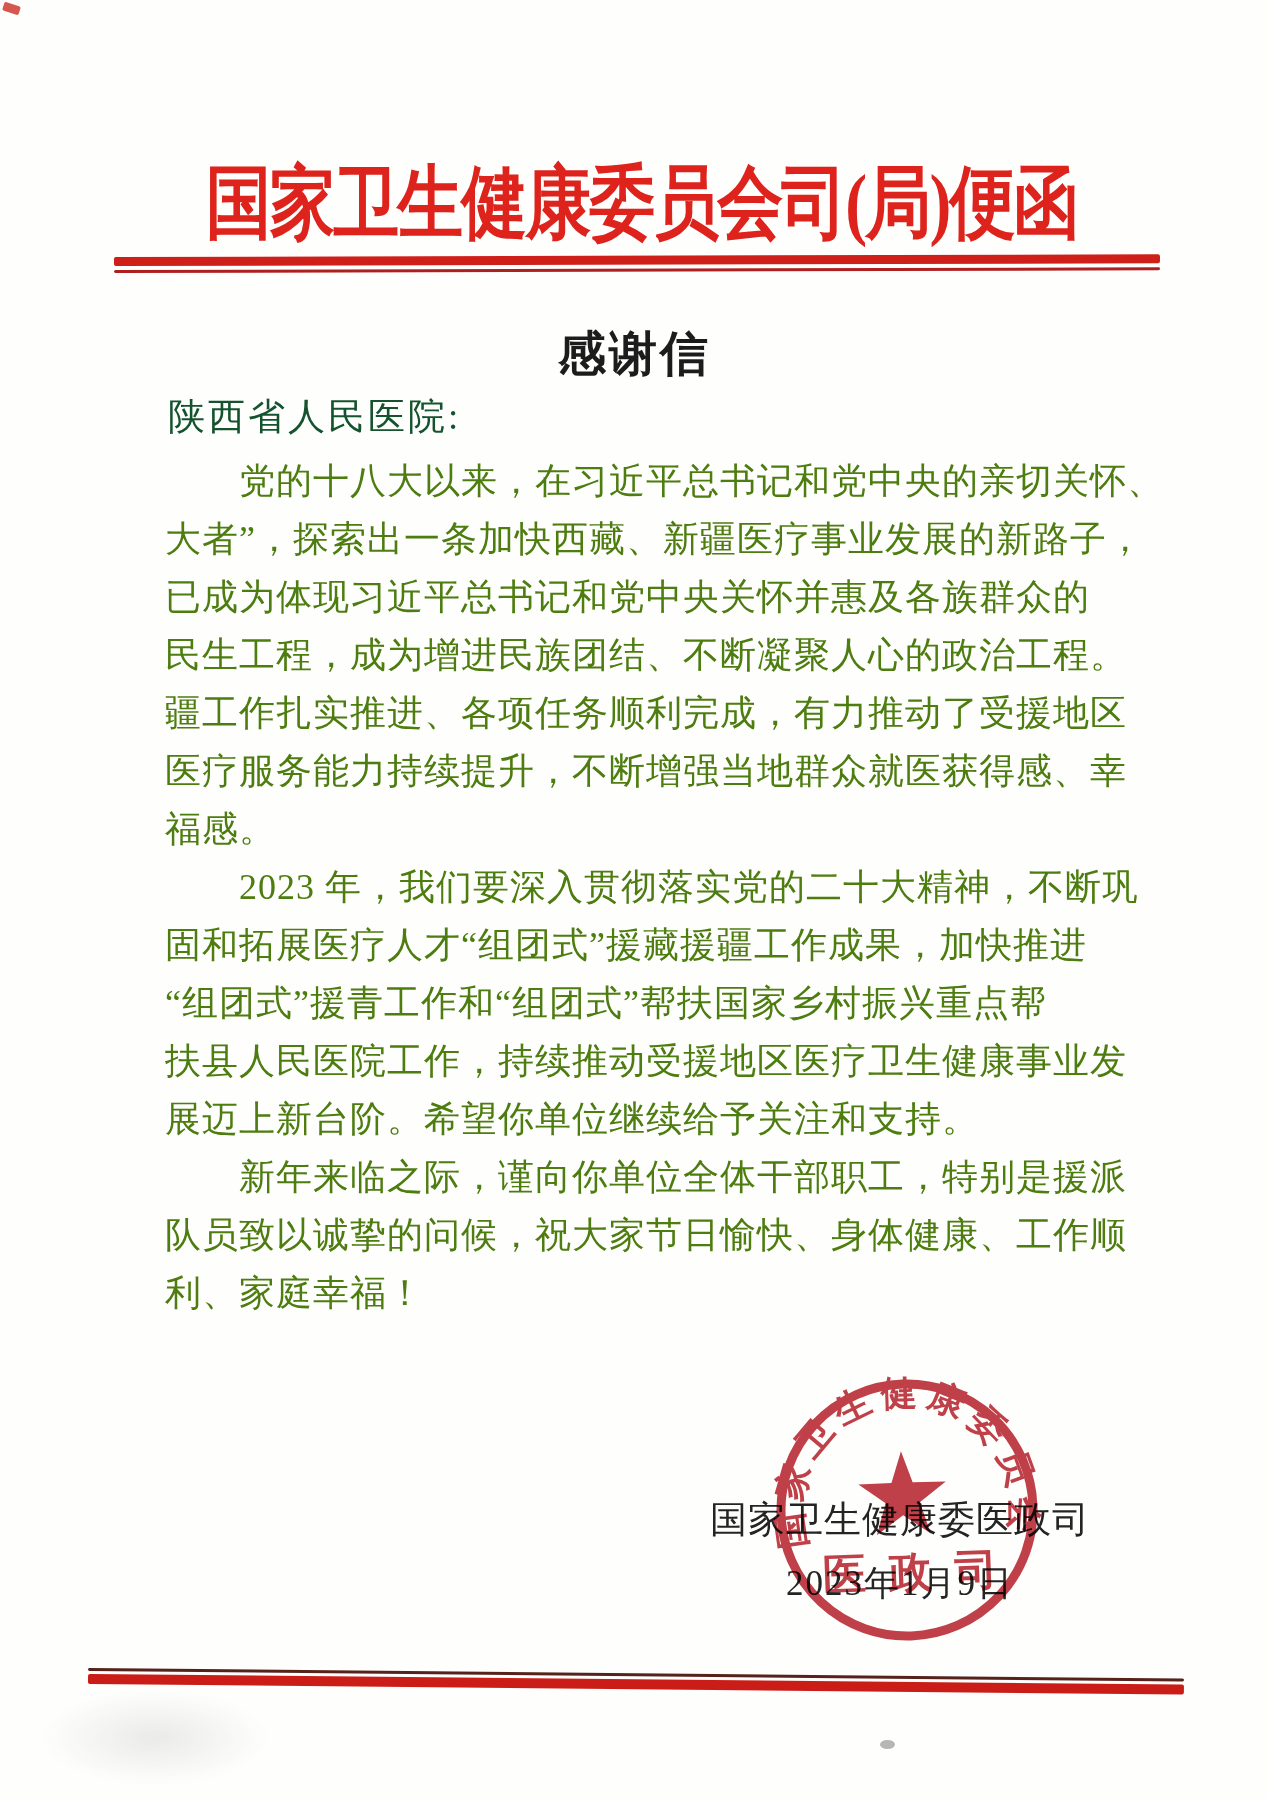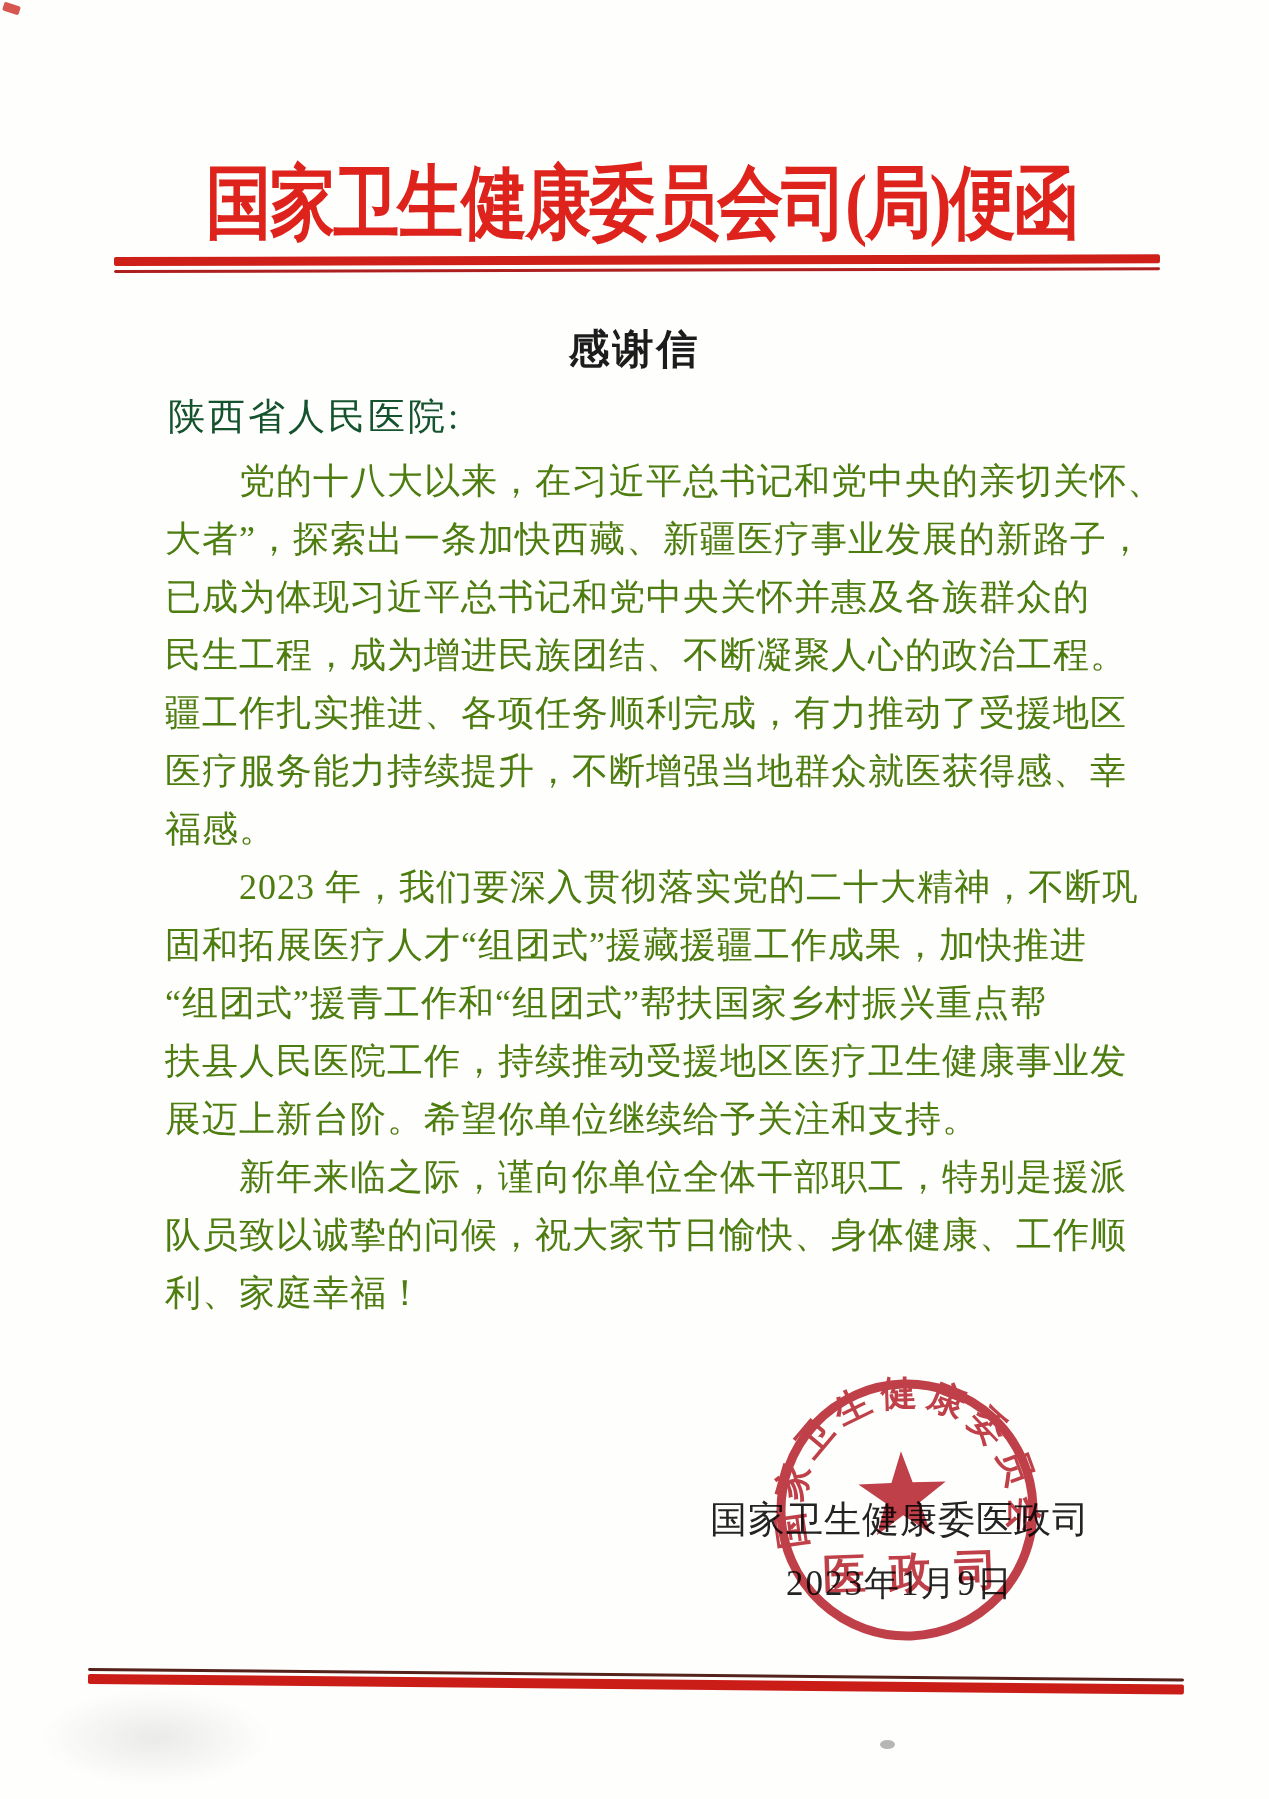--- a/index.html
+++ b/index.html
@@ -26,21 +26,21 @@
   }
   .rule-top{position:absolute;left:114px;top:257px;width:1046px;transform:rotate(-0.15deg);transform-origin:left center;}
   .rule-top .thick{height:9px;background:#cf1f19;border-radius:2px;}
   .rule-top .thin{height:3px;background:#ae1f1f;margin-top:4px;border-radius:2px;}
   .rule-bottom{position:absolute;left:88px;top:1668px;width:1096px;transform:rotate(0.55deg);transform-origin:left center;}
   .rule-bottom .thin{height:3px;background:#55231c;border-radius:2px;}
   .rule-bottom .thick{height:10px;background:#cb1d18;margin-top:3px;border-radius:2px;}
   .letter-title{
     position:absolute;top:322px;left:0;right:0;
     text-align:center;
-    font-size:41px;font-weight:bold;color:#1c1c1c;
+    font-size:48px;font-weight:bold;color:#1c1c1c;
     letter-spacing:3px;
   }
   .salutation{
     position:absolute;top:392px;left:168px;
     font-size:37px;color:#14532d;
     letter-spacing:3px;
   }
   .body-text{
     position:absolute;top:452px;left:165px;width:948px;
     color:#4d7c0f;

